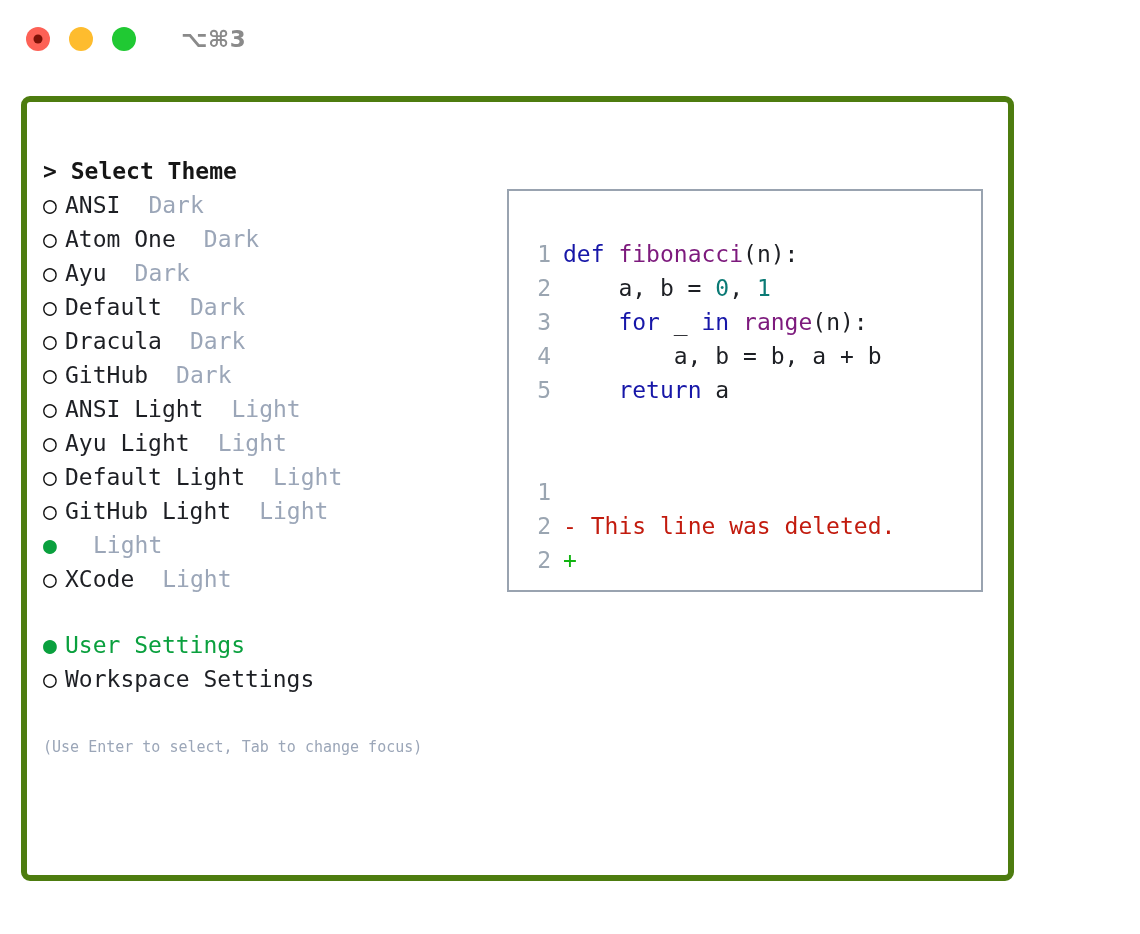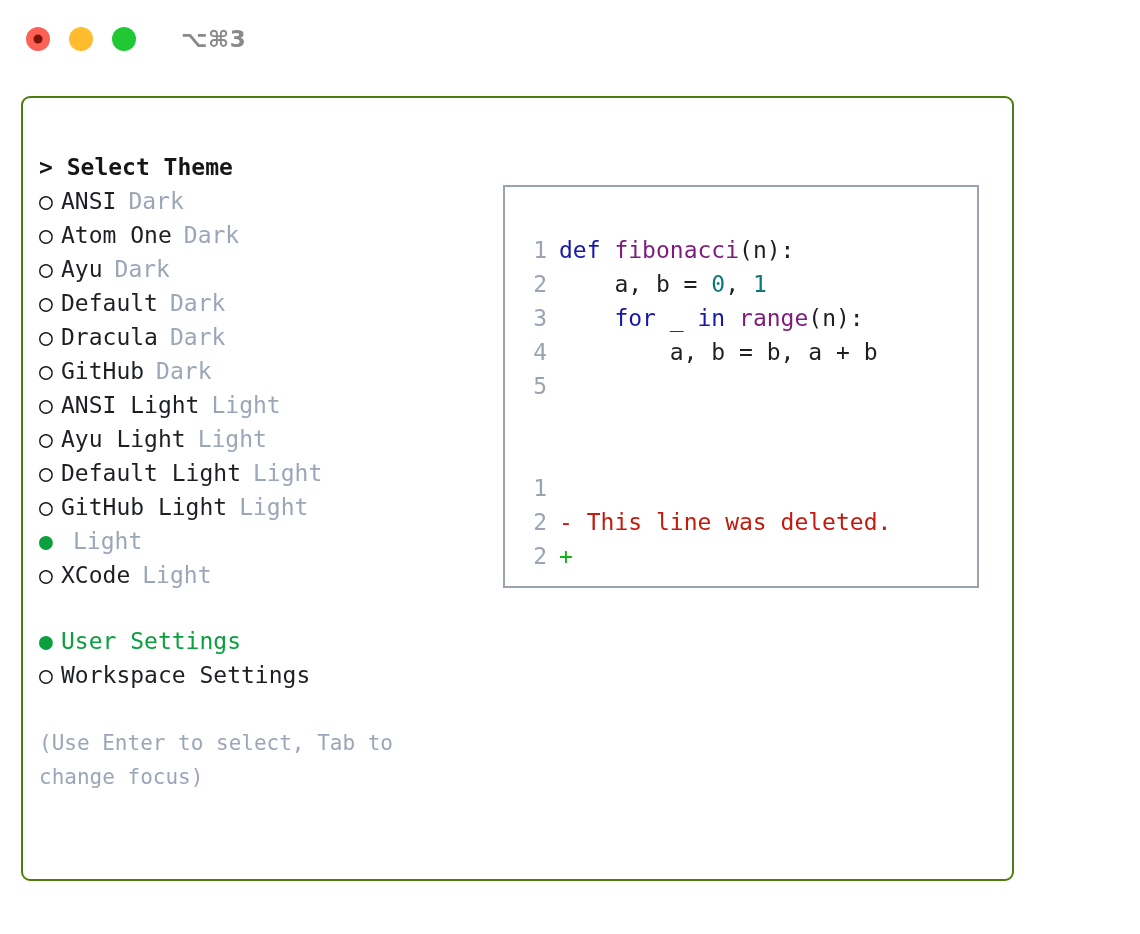--- a/index.html
+++ b/index.html
@@ -70,21 +70,21 @@
     white-space: pre;
   }
 
   
   .panel {
     position: absolute;
     left: 21px;
     top: 96px;
     width: 993px;
     height: 785px;
-    border: 2px solid #4d7c0f;
+    border: 6px solid #4d7c0f;
     border-radius: 9px;
     box-sizing: border-box;
     background: #ffffff;
   }
 
   .columns {
     position: absolute;
     left: 0; top: 0;
     width: 100%; height: 100%;
   }
@@ -118,36 +118,37 @@
     flex: 0 0 22px;
     color: #161616;
     font-size: 23px;
   }
   .marker.sel { color: #0aa03e; }
   .opt-label { color: #1d1f24; }
   .opt-row.selected .opt-label { color: #0aa03e; }
   .opt-tag {
     color: #9ba6b8;
     padding-left: 12px;
+    margin-left: 16px;
   }
   .opt-row.selected .opt-tag { color: #9ba6b8; }
 
   .section-gap { height: 32px; }
 
   .subsection-header {
     font-size: 23px;
     color: #161616;
     line-height: 34px;
     padding-left: 28px;
     white-space: pre;
   }
 
   .hint {
     margin-top: 34px;
-    font-size: 21px;
+    font-size: 15px;
     color: #9ba6b8;
     line-height: 34px;
     width: 410px;
     white-space: pre-wrap;
   }
 
   
   .right-col {
     position: absolute;
     left: 480px;
@@ -316,20 +317,21 @@
             <div class="code-line">
               <span class="lineno">3</span>
               <span class="code-text"><span class="tok-plain">    </span><span class="tok-kw">for</span><span class="tok-plain"> _ </span><span class="tok-kw">in</span><span class="tok-plain"> </span><span class="tok-fn">range</span><span class="tok-plain">(n):</span></span>
             </div>
             <div class="code-line">
               <span class="lineno">4</span>
               <span class="code-text tok-plain">        a, b = b, a + b</span>
             </div>
             <div class="code-line">
               <span class="lineno">5</span>
+              <span class="code-text"><span class="tok-plain">    </span><span class="tok-kw">return</span><span class="tok-plain"> a</span></span>
             </div>
           </div>
 
           <div class="blank-line"></div>
           <div class="blank-line"></div>
 
           <div>
             <div class="code-line">
               <span class="lineno">1</span>
             </div>

